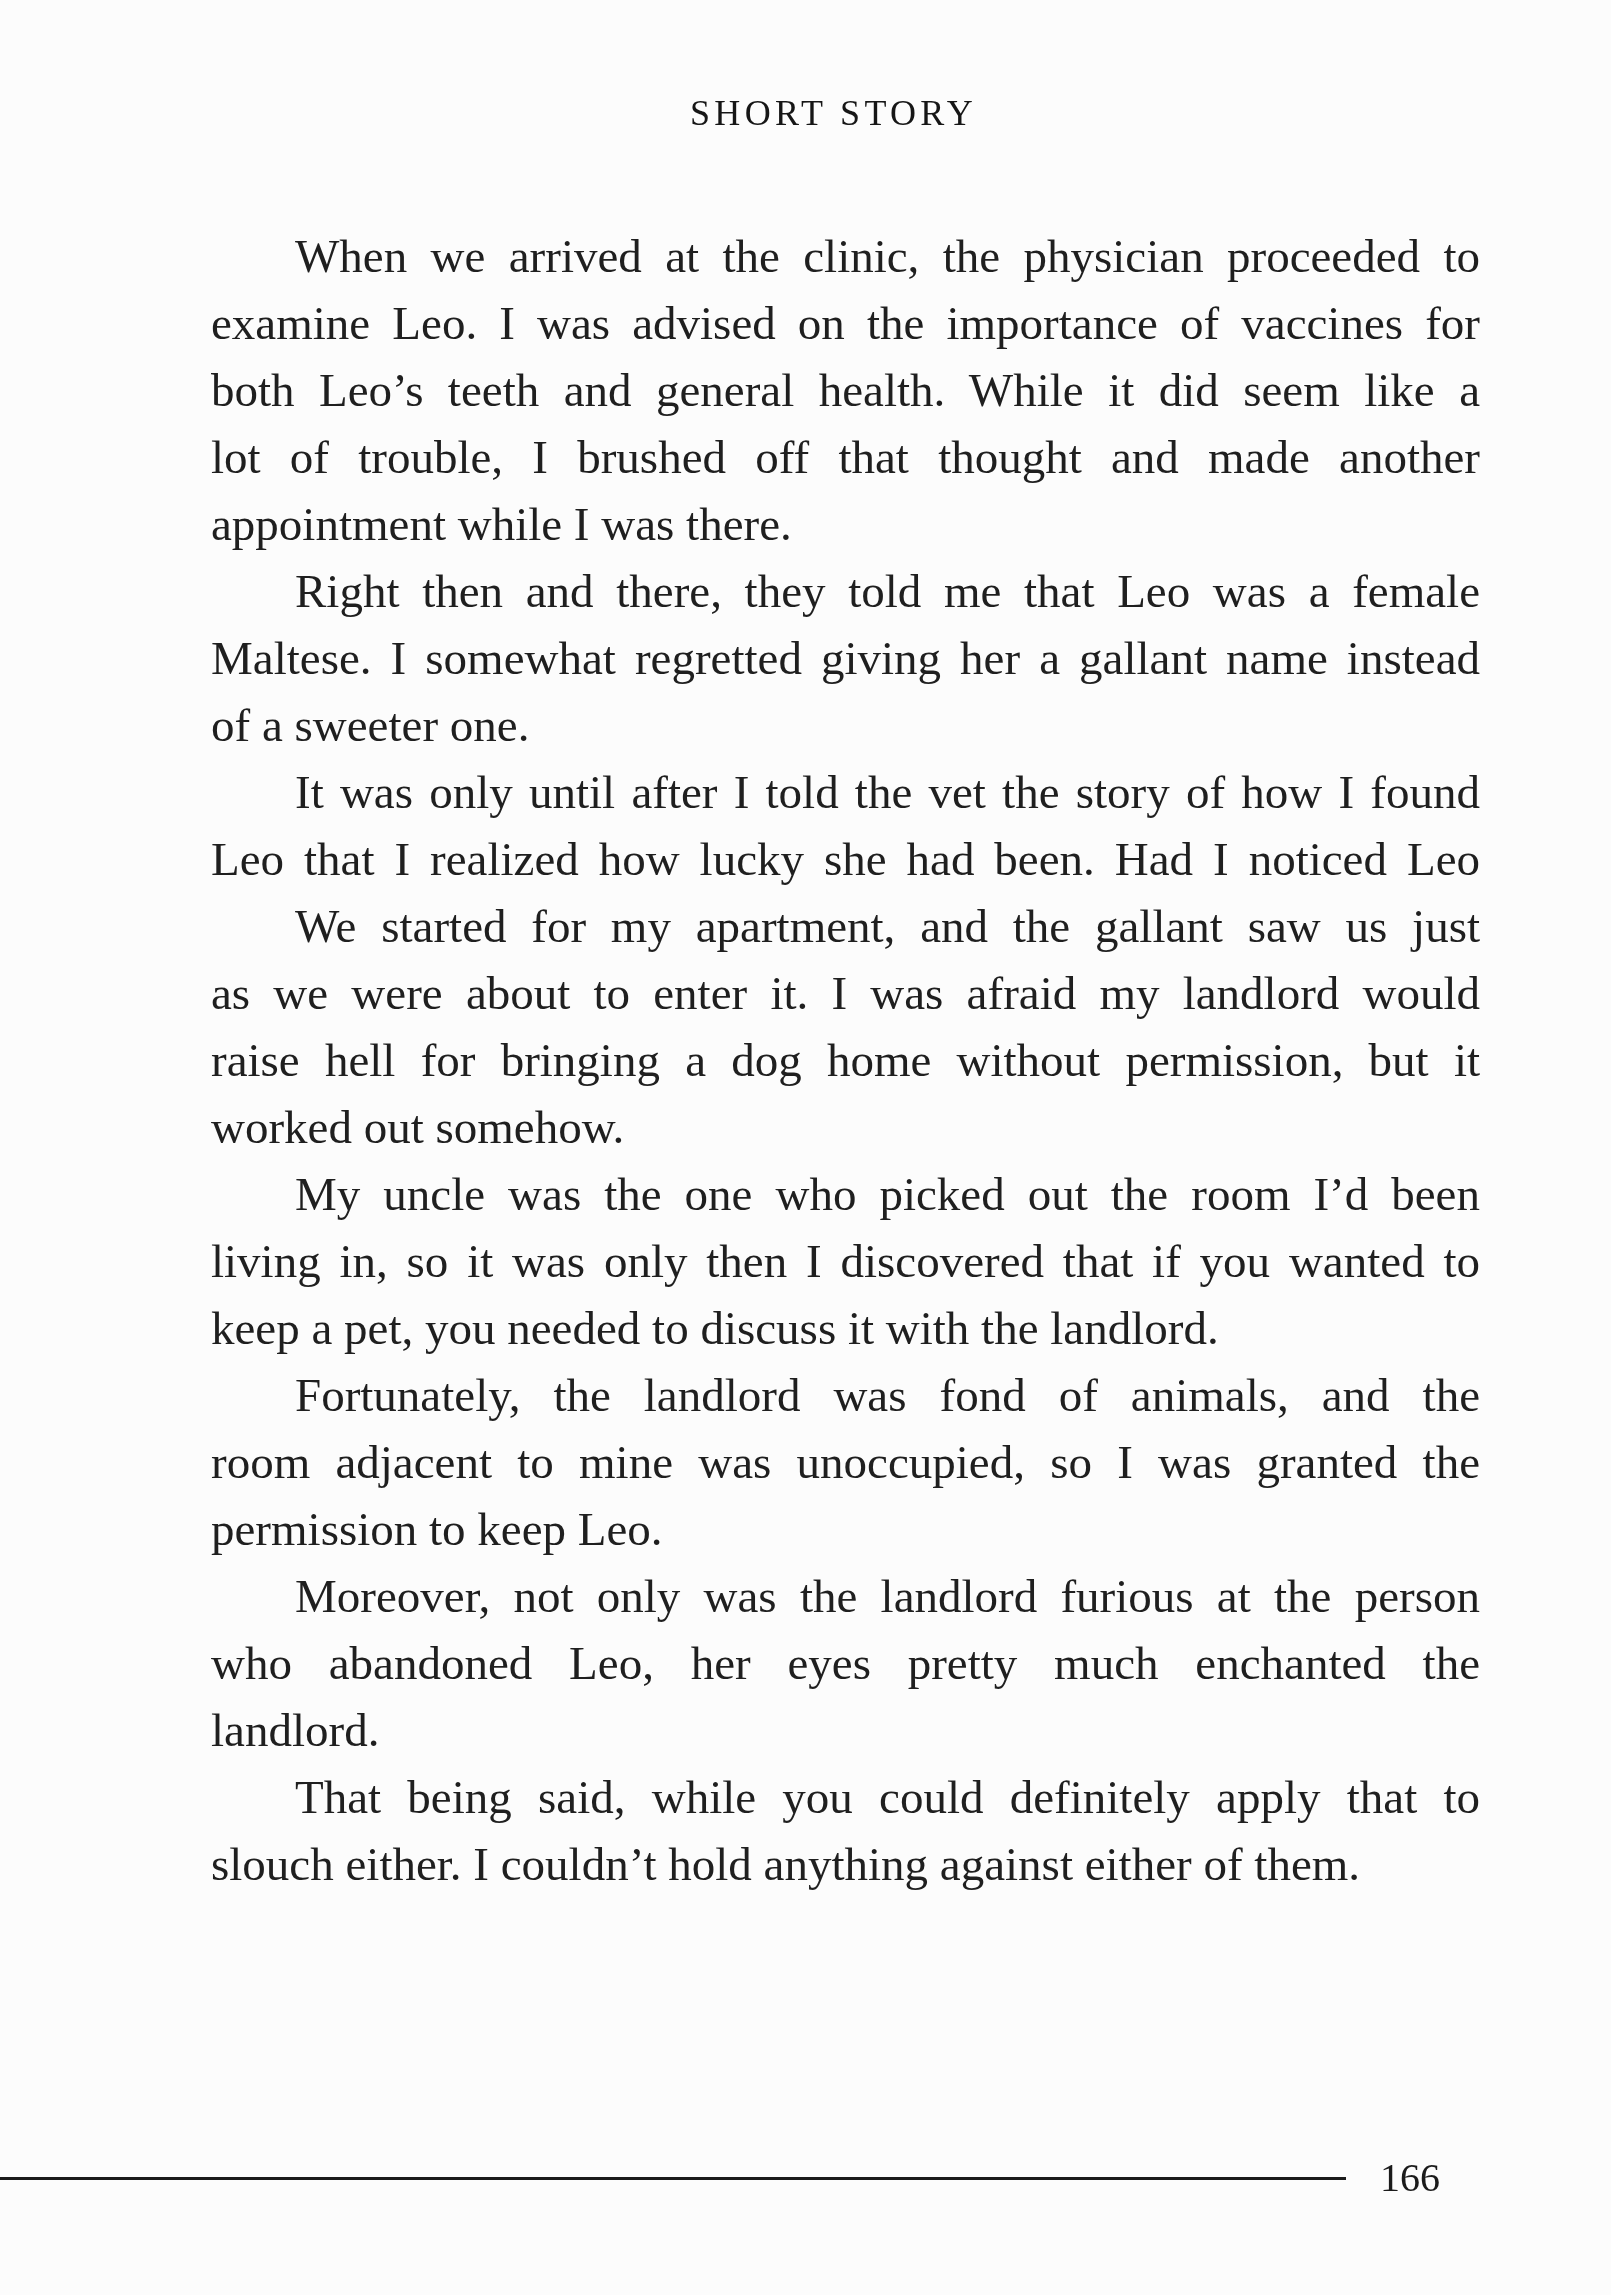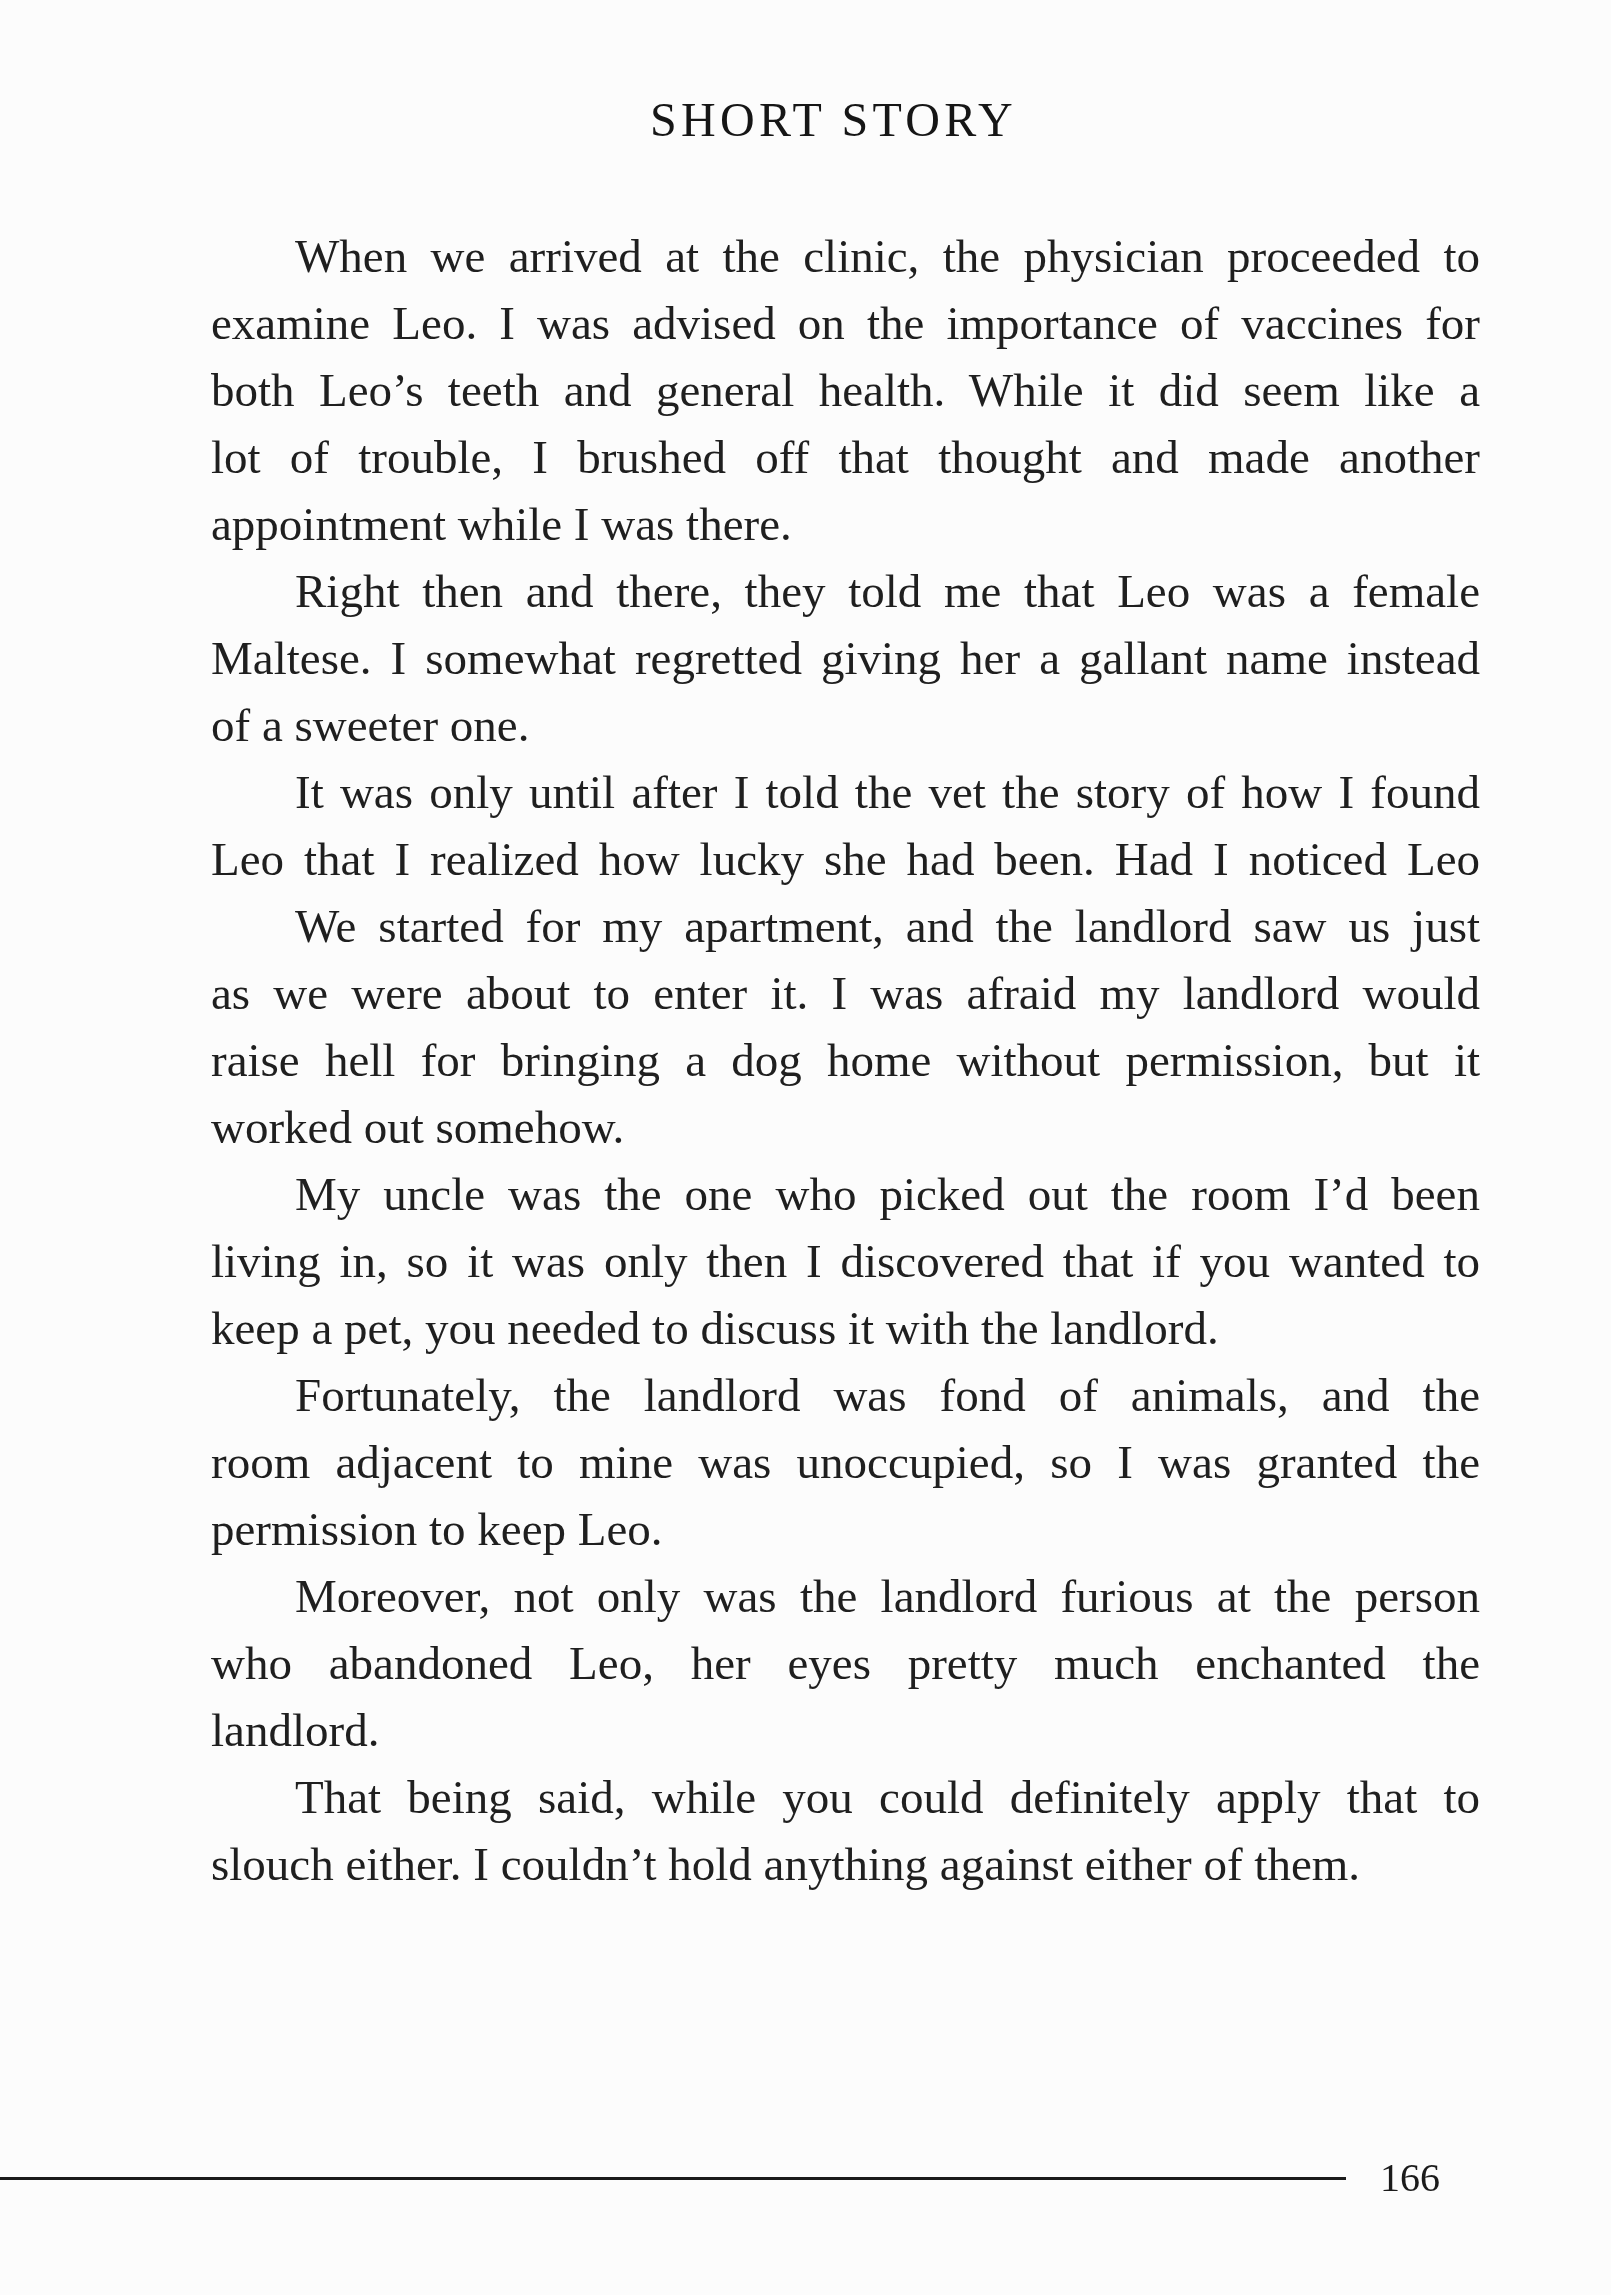--- a/index.html
+++ b/index.html
@@ -15,21 +15,21 @@
     overflow: hidden;
     font-family: "Liberation Serif", "DejaVu Serif", serif;
     color: #1f1f1f;
   }
   .running-header {
     position: absolute;
     left: 199px;
     top: 92px;
     width: 1269px;
     text-align: center;
-    font-size: 48px;
+    font-size: 36px;
     letter-spacing: 4.3px;
     color: #161616;
   }
   .text-block {
     position: absolute;
     left: 199px;
     top: 223px;
     width: 1269px;
     margin-left: 12px;
   }
@@ -84,21 +84,21 @@
       <div>
         <div class="line para-first">Right then and there, they told me that Leo was a female</div>
         <div class="line">Maltese. I somewhat regretted giving her a gallant name instead</div>
         <div class="line para-last">of a sweeter one.</div>
       </div>
       <div>
         <div class="line para-first">It was only until after I told the vet the story of how I found</div>
         <div class="line">Leo that I realized how lucky she had been. Had I noticed Leo</div>
       </div>
       <div>
-        <div class="line para-first">We started for my apartment, and the landlord saw us just</div>
+        <div class="line para-first">We started for my apartment, and the gallant saw us just</div>
         <div class="line">as we were about to enter it. I was afraid my landlord would</div>
         <div class="line">raise hell for bringing a dog home without permission, but it</div>
         <div class="line para-last">worked out somehow.</div>
       </div>
       <div>
         <div class="line para-first">My uncle was the one who picked out the room I’d been</div>
         <div class="line">living in, so it was only then I discovered that if you wanted to</div>
         <div class="line para-last">keep a pet, you needed to discuss it with the landlord.</div>
       </div>
       <div>

